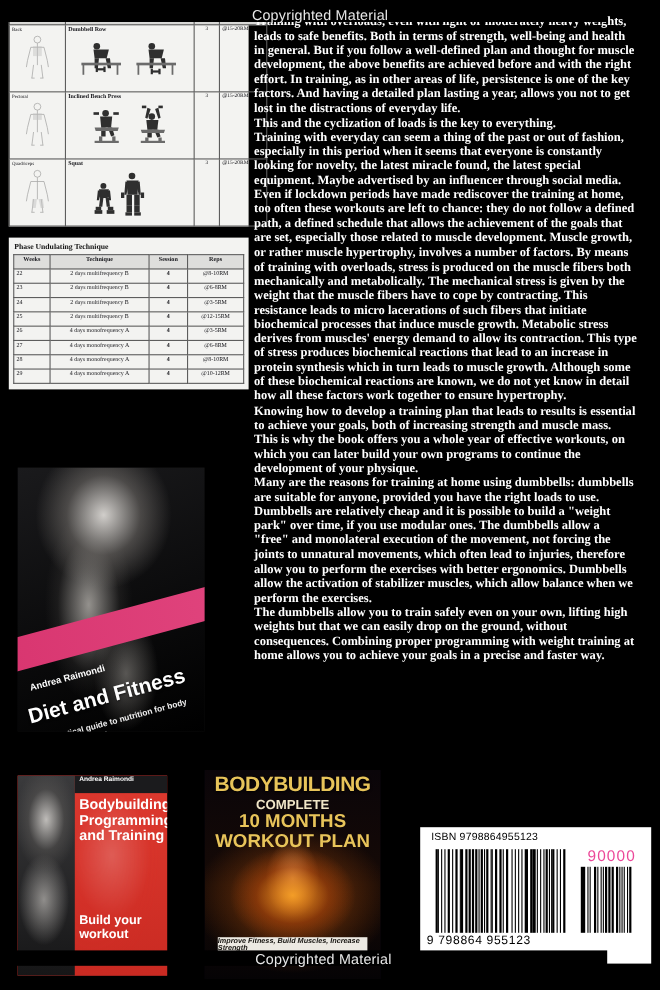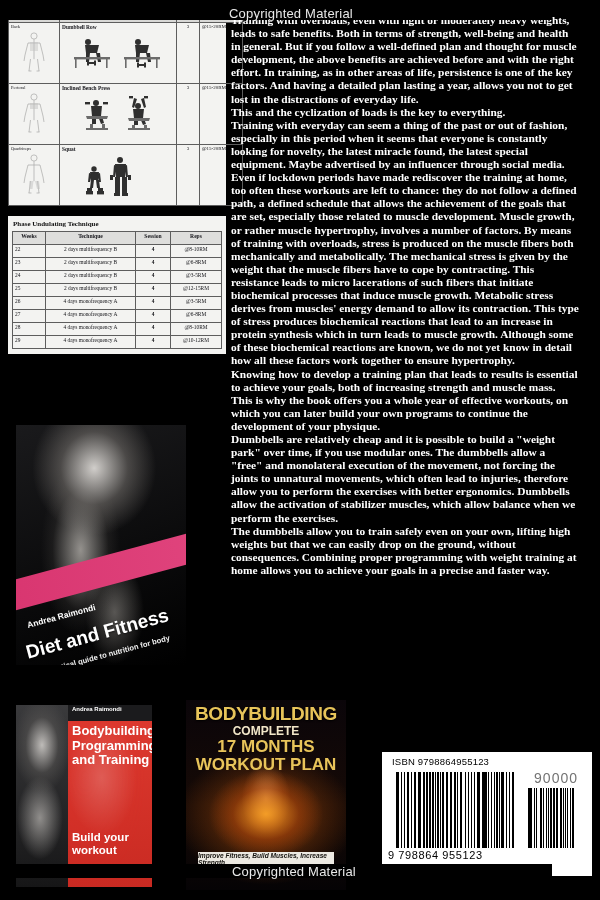--- a/index.html
+++ b/index.html
@@ -136,21 +136,21 @@
   .m12-author{position:absolute;left:0;top:170px;width:100%;text-align:center;
     font-family:"Liberation Sans",sans-serif;font-size:7px;font-weight:700;color:#e2d6bb;
     letter-spacing:.5px;}
 
   
   .barcode-box{position:absolute;left:382px;top:752px;width:210px;height:124px;
     background:#ffffff;}
   .isbn{position:absolute;left:10px;top:4px;font-family:"Liberation Sans",sans-serif;
     font-size:9.5px;color:#000;letter-spacing:.2px;}
   .price{position:absolute;right:14px;top:18px;font-family:"Liberation Sans",sans-serif;
-    font-size:14px;color:#737373;letter-spacing:1px;}
+    font-size:14px;color:#ec4899;letter-spacing:1px;}
   .bars-main{position:absolute;left:14px;top:20px;width:118px;height:76px;}
   .bars-sup{position:absolute;left:146px;top:36px;width:46px;height:60px;}
   .bar{position:absolute;top:0;height:100%;background:#000;}
   .digits{position:absolute;left:6px;top:97px;width:140px;
     font-family:"Liberation Sans",sans-serif;font-size:11px;color:#000;letter-spacing:.6px;}
 </style>
 </head>
 <body>
 
 <div class="page">
@@ -376,20 +376,21 @@
       </table>
     </div>
   </div>
 
   <div class="body-text">
     <p>Training with overloads, even with light or moderately heavy weights, leads to safe benefits. Both in terms of strength, well-being and health in general. But if you follow a well-defined plan and thought for muscle development, the above benefits are achieved before and with the right effort. In training, as in other areas of life, persistence is one of the key factors. And having a detailed plan lasting a year, allows you not to get lost in the distractions of everyday life.</p>
     <p>This and the cyclization of loads is the key to everything.</p>
     <p>Training with everyday can seem a thing of the past or out of fashion, especially in this period when it seems that everyone is constantly looking for novelty, the latest miracle found, the latest special equipment. Maybe advertised by an influencer through social media.</p>
     <p>Even if lockdown periods have made rediscover the training at home, too often these workouts are left to chance: they do not follow a defined path, a defined schedule that allows the achievement of the goals that are set, especially those related to muscle development. Muscle growth, or rather muscle hypertrophy, involves a number of factors. By means of training with overloads, stress is produced on the muscle fibers both mechanically and metabolically. The mechanical stress is given by the weight that the muscle fibers have to cope by contracting. This resistance leads to micro lacerations of such fibers that initiate biochemical processes that induce muscle growth. Metabolic stress derives from muscles' energy demand to allow its contraction. This type of stress produces biochemical reactions that lead to an increase in protein synthesis which in turn leads to muscle growth. Although some of these biochemical reactions are known, we do not yet know in detail how all these factors work together to ensure hypertrophy.</p>
     <p>Knowing how to develop a training plan that leads to results is essential to achieve your goals, both of increasing strength and muscle mass. This is why the book offers you a whole year of effective workouts, on which you can later build your own programs to continue the development of your physique.</p>
+    <p>Many are the reasons for training at home using dumbbells: dumbbells are suitable for anyone, provided you have the right loads to use.</p>
     <p>Dumbbells are relatively cheap and it is possible to build a "weight park" over time, if you use modular ones. The dumbbells allow a "free" and monolateral execution of the movement, not forcing the joints to unnatural movements, which often lead to injuries, therefore allow you to perform the exercises with better ergonomics. Dumbbells allow the activation of stabilizer muscles, which allow balance when we perform the exercises.</p>
     <p>The dumbbells allow you to train safely even on your own, lifting high weights but that we can easily drop on the ground, without consequences. Combining proper programming with weight training at home allows you to achieve your goals in a precise and faster way.</p>
   </div>
 
   <div class="bk bk-diet">
     <div class="diet-photo"></div>
     <div class="diet-band"></div>
     <div class="diet-author">Andrea Raimondi</div>
     <div class="diet-title">Diet and Fitness</div>
     <div class="diet-sub">Practical guide to nutrition for body recomposition</div>
@@ -401,21 +402,21 @@
     <div class="prog-hdr"></div>
     <div class="prog-author">Andrea Raimondi</div>
     <div class="prog-title">Bodybuilding Programming and Training</div>
     <div class="prog-bottom">Build your workout</div>
   </div>
 
   <div class="bk bk-12m">
     <div class="m12-photo"></div>
     <div class="m12-t1">BODYBUILDING</div>
     <div class="m12-t2">COMPLETE</div>
-    <div class="m12-t3">17 MONTHS WORKOUT PLAN</div>
+    <div class="m12-t3">10 MONTHS WORKOUT PLAN</div>
     <div class="m12-strip">
       <span>Improve Fitness, Build Muscles, Increase Strength</span>
     </div>
     <div class="m12-author">ANDREA RAIMONDI</div>
   </div>
 
   <div class="barcode-box">
     <div class="isbn">ISBN 9798864955123</div>
     <div class="price">90000</div>
     <div class="bars-main">

